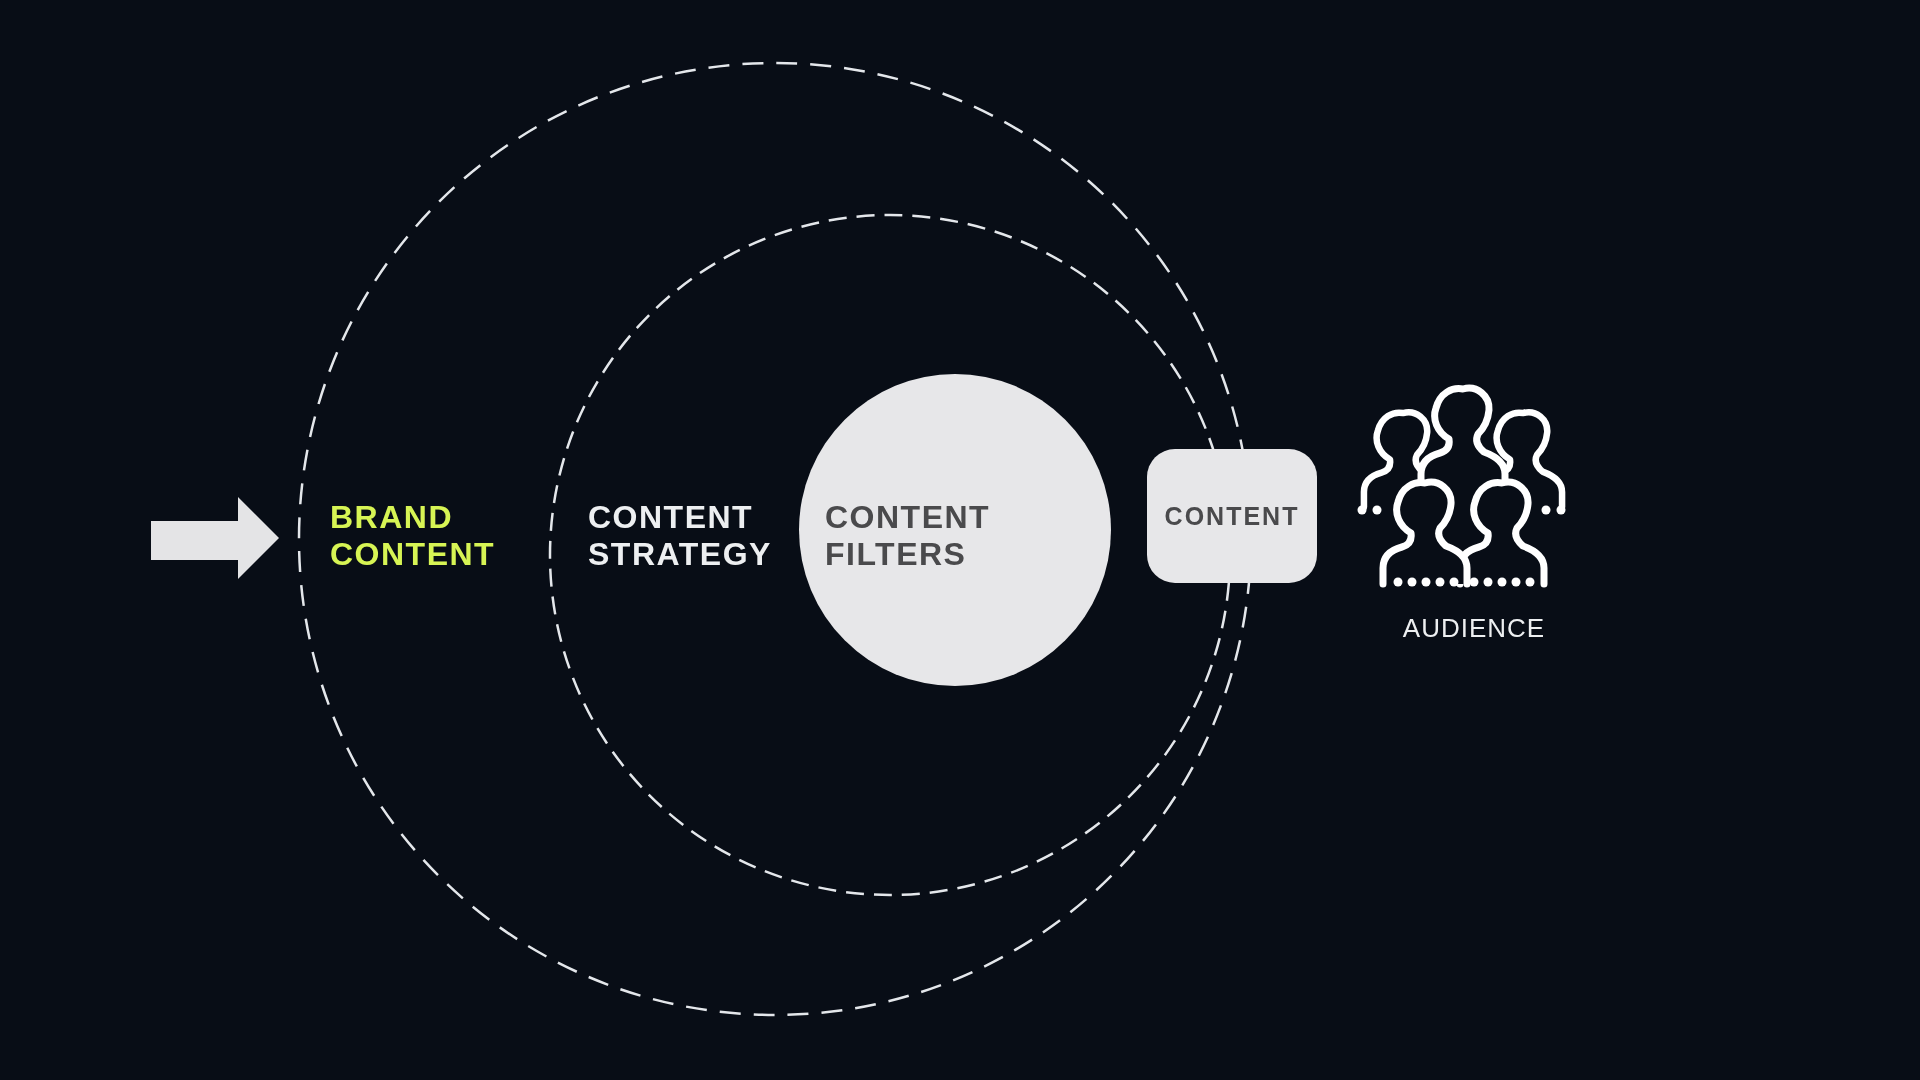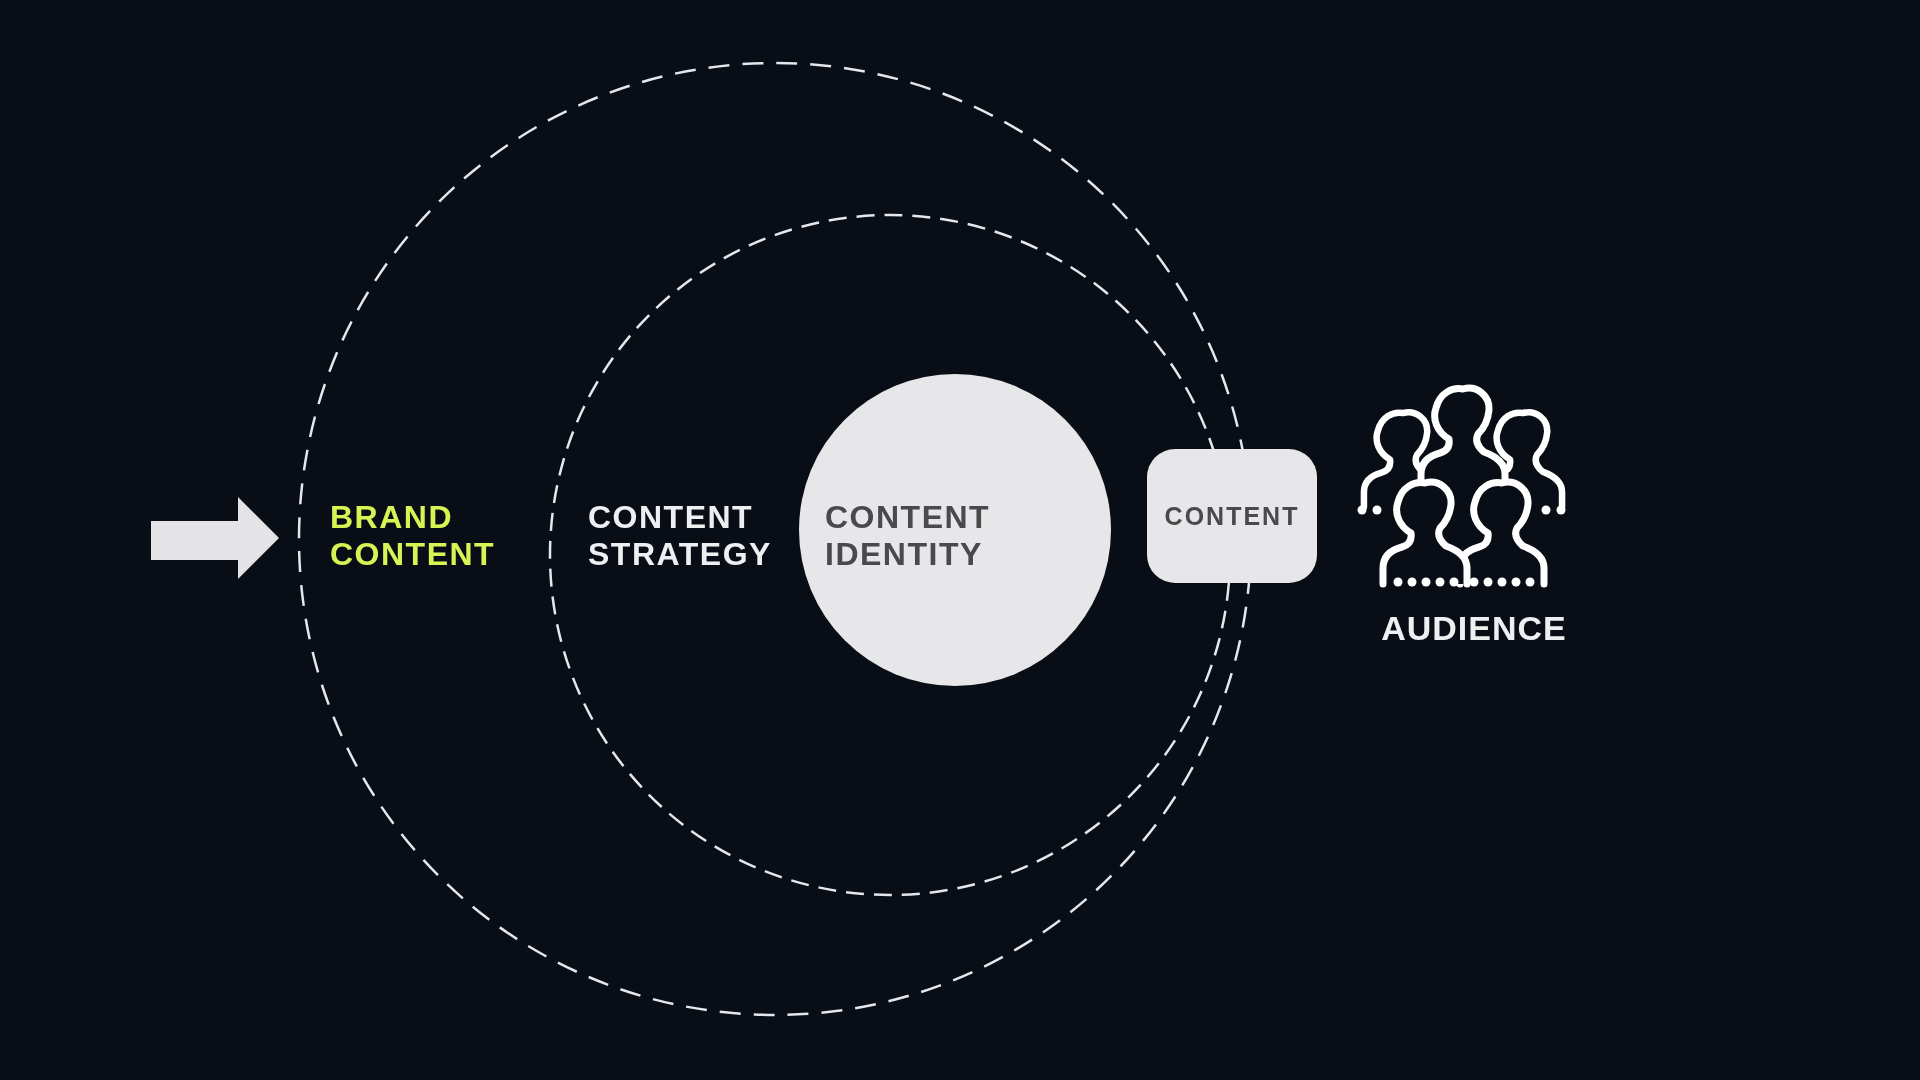--- a/index.html
+++ b/index.html
@@ -20,22 +20,22 @@
   .content-box{
     position:absolute;left:1147px;top:449px;width:170px;height:134px;
     background:#e7e7e9;border-radius:28px;
     display:flex;align-items:center;justify-content:center;
   }
   .content-box span{
     font-weight:700;font-size:25px;letter-spacing:2px;color:#4a4a4c;
   }
   .label-audience{
     position:absolute;left:1374px;top:608px;width:200px;
-    text-align:center;color:#edeff1;font-weight:700;
-    font-size:34px;letter-spacing:1px;line-height:40px;
+    text-align:center;color:#edeff1;font-weight:400;
+    font-size:26px;letter-spacing:1px;line-height:40px;
   }
 </style>
 </head>
 <body>
 
 <div class="stage">
 
   <svg class="diagram-layer" viewBox="0 0 1920 1080">
     <defs>
 
@@ -90,21 +90,21 @@
     <span>CONTENT</span>
   </div>
 
   <div class="label label-visual">
     <span>CONTENT</span>
     <span>STRATEGY</span>
   </div>
 
   <div class="label label-strategy">
     <span>CONTENT</span>
-    <span>IDENTITY</span>
+    <span>FILTERS</span>
   </div>
 
   <div class="content-box">
     <span>CONTENT</span>
   </div>
 
   <div class="label-audience">AUDIENCE</div>
 
 </div>
 

